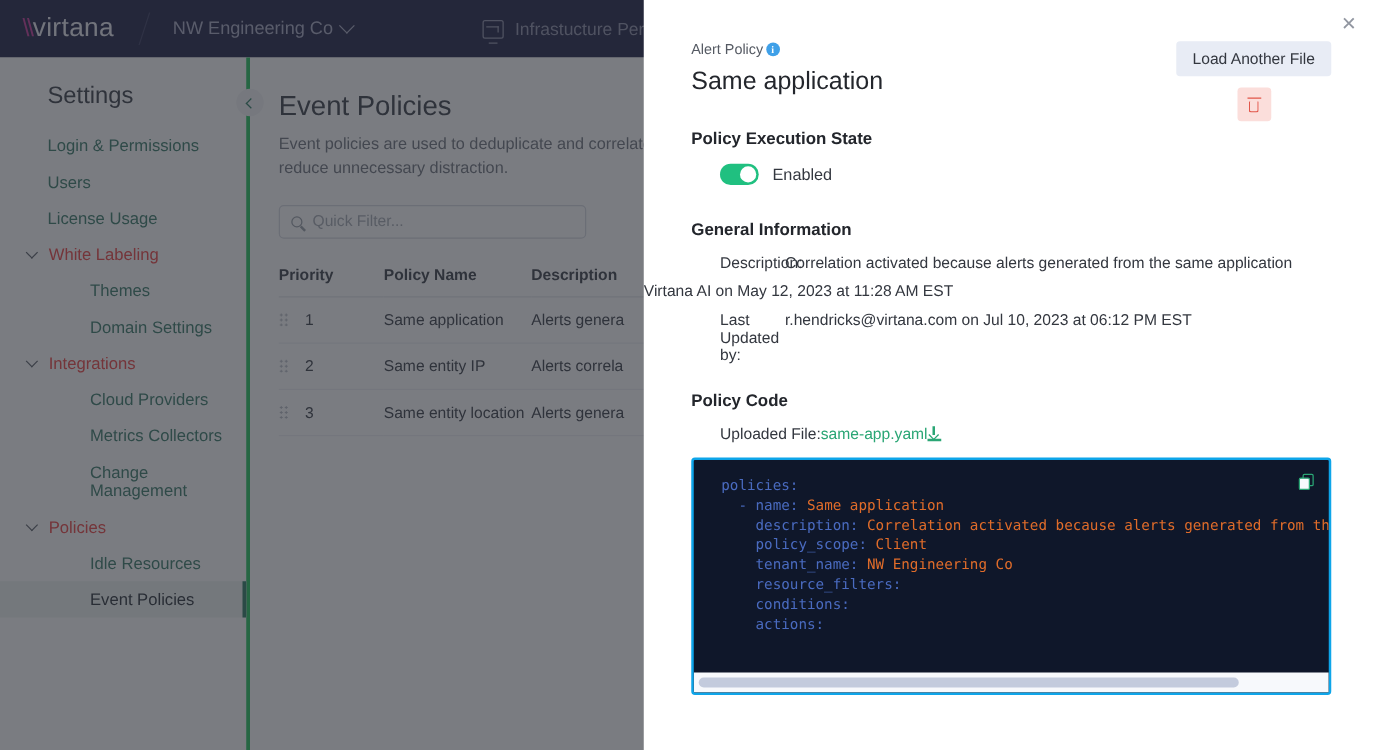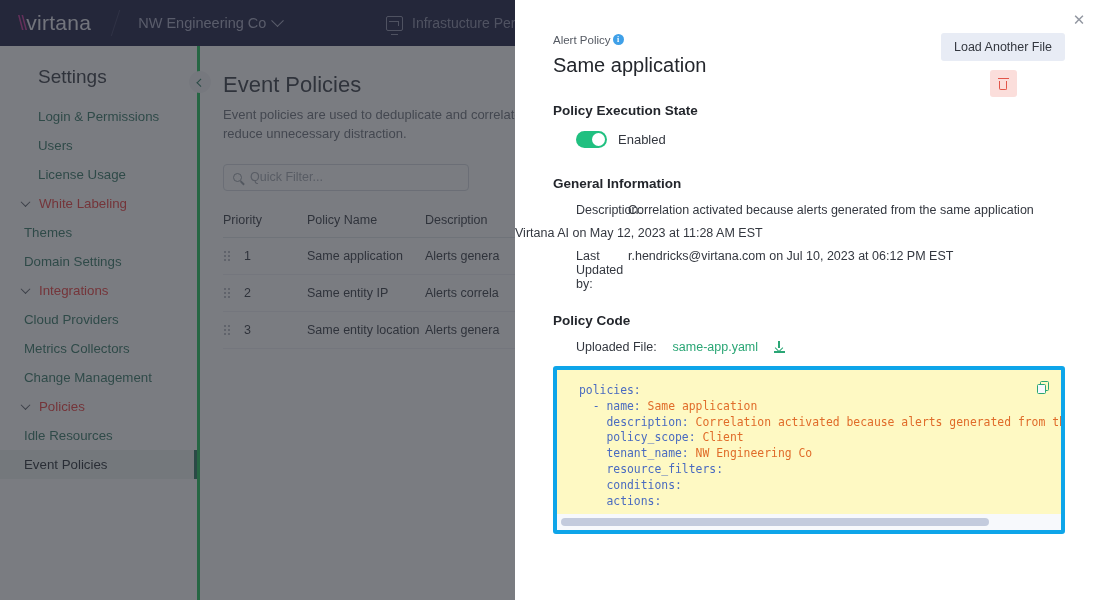--- a/index.html
+++ b/index.html
@@ -34,21 +34,21 @@
   .sidebar {
     position: absolute; top: 46px; left: 0; width: 200px; height: 554px;
     background: #ffffff; border-right: 3px solid #22c55e;
   }
   .settings-title { font-size: 19px; color: #3c4049; padding: 20px 0 14px 38px; font-weight: 400; }
   .nav-item {
     font-size: 13.3px; color: #3a7b6a; padding: 7px 0 7px 38px;
     display: flex; align-items: center; cursor: pointer; position: relative;
   }
   .nav-item.group { color: #ef4444; padding-left: 22px; gap: 10px; }
-  .nav-item.sub { padding-left: 24px; }
+  .nav-item.sub { padding-left: 72px; }
   .nav-item.active { background: #eef4f2; color: #2b3138; }
   .nav-item.active:after {
     content:""; position:absolute; right:0; top:0; bottom:0; width:3.5px; background:#2e7d64;
   }
   .chev { width: 7px; height: 7px; border-right: 1.7px solid #5a5f68; border-bottom: 1.7px solid #5a5f68;
           transform: rotate(45deg) translate(-1px,-1px); flex: 0 0 auto; }
 
   .collapse-btn {
     position: absolute; left: 189px; top: 71px; width: 22px; height: 22px;
     border-radius: 50%; background: #f4f5f7; display: flex; align-items: center; justify-content: center;
@@ -64,21 +64,21 @@
   .quickfilter {
     margin-top: 20px; width: 246px; height: 27px; border: 1px solid #d7dae1; border-radius: 4px;
     display: flex; align-items: center; padding: 0 9px; gap: 8px; background: #fff;
   }
   .mag { width: 9px; height: 9px; border: 1.5px solid #9aa0a8; border-radius: 50%; position: relative; flex: 0 0 auto; }
   .mag:after { content:""; position:absolute; right:-4px; bottom:-3px; width:5px; height:1.5px; background:#9aa0a8; transform: rotate(45deg); }
   .qf-text { font-size: 12.5px; color: #a7acb4; }
 
   table.policies { margin-top: 22px; border-collapse: collapse; width: 560px; }
   table.policies th {
-    text-align: left; font-size: 12.5px; color: #3c4049; font-weight: 400;
+    text-align: left; font-size: 12.5px; color: #3c4049; font-weight: 700;
     padding: 0 0 10px 0; border-bottom: 1px solid #e3e6eb;
   }
   table.policies td { font-size: 12.5px; color: #3c4049; padding: 11px 0; border-bottom: 1px solid #eef0f3; }
   .th-pri, .td-pri { width: 84px; }
   .th-name, .td-name { width: 118px; }
   .td-name { color: #2e7d64; cursor: pointer; }
   .grip { display: inline-block; width: 8px; height: 11px; vertical-align: -1px; margin-right: 13px;
           background-image: radial-gradient(#b6bbc3 38%, transparent 40%);
           background-size: 4px 4px; opacity: .95; }
 
@@ -125,31 +125,31 @@
   .toggle .knob { position: absolute; right: 2px; top: 2px; width: 13px; height: 13px; border-radius: 50%; background: #fff; }
   .toggle-label { font-size: 13px; color: #33373f; }
 
   .sec-general { margin-top: 28px; }
   .kv { padding: 0 38px 0 0; margin-top: 12px; }
   .kv-row { display: flex; font-size: 12.5px; color: #33373f; margin-bottom: 9px; }
   .kv-k { width: 113px; flex: 0 0 113px; padding-left: 61px; color: #33373f; }
   .kv-v { color: #33373f; }
 
   .sec-code { margin-top: 22px; }
-  .file-row { display: flex; align-items: center; gap: 16px; padding: 12px 0 0 61px; font-size: 12.5px; color: #33373f; }
+  .file-row { display: flex; align-items: center; gap: 0; padding: 12px 0 0 61px; font-size: 12.5px; color: #33373f; }
   .file-name { color: #2aa675; cursor: pointer; }
   .dl-ico { width: 11px; height: 12px; position: relative; cursor: pointer; flex: 0 0 auto; }
   .dl-ico:before { content:""; position:absolute; left:4px; top:0; width:1.6px; height:7px; background:#2aa675; }
   .dl-ico:after { content:""; position:absolute; left:2px; top:4px; width:5px; height:5px;
      border-right:1.6px solid #2aa675; border-bottom:1.6px solid #2aa675; transform: rotate(45deg); }
   .dl-bar { position:absolute; left:0; bottom:0; width:11px; height:1.6px; background:#2aa675; }
 
   .code-wrap {
-    margin: 12px 35px 0 38px; background: #fef9c3; border: 4px solid #0ea5e9; border-radius: 3px;
-    position: relative; height: 168px; overflow: hidden;
+    margin: 12px 35px 0 38px; background: #0f172a; border: 2px solid #0ea5e9; border-radius: 3px;
+    position: relative; height: 190px; overflow: hidden;
   }
   .copy-ico { position: absolute; right: 12px; top: 11px; width: 12px; height: 13px; cursor: pointer; }
   .copy-ico .b1 { position:absolute; left:3px; top:0; width:9px; height:10px; border:1.5px solid #2aa675; border-radius:1.5px; }
   .copy-ico .b2 { position:absolute; left:0; top:3px; width:9px; height:10px; border:1.5px solid #2aa675; border-radius:1.5px; background:#f7f9fc; }
   .code {
     font-family: "DejaVu Sans Mono", monospace; font-size: 11.4px; line-height: 15.8px;
     padding: 13px 0 0 22px; white-space: pre; color: #4a6bc0; overflow: hidden; height: 140px;
   }
   .code .k { color: #4a6bc0; }
   .code .v { color: #e06c2a; }

